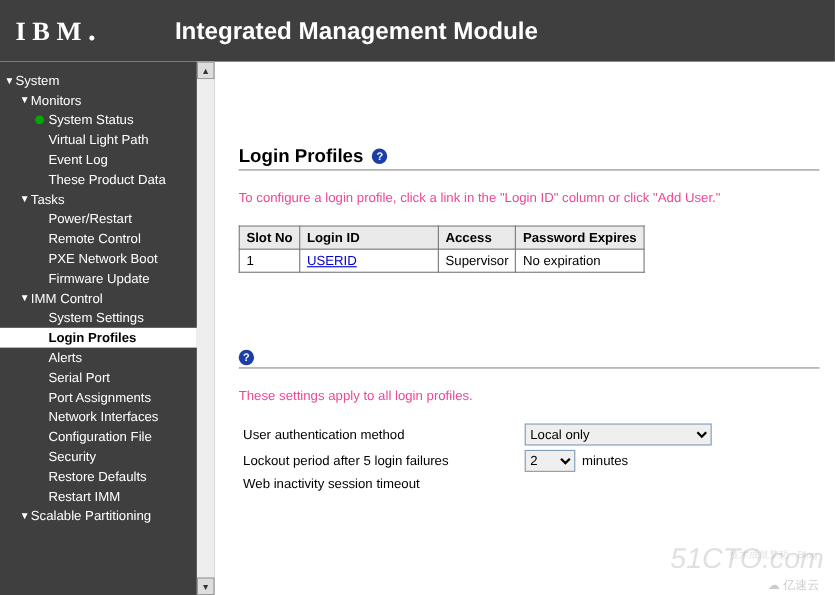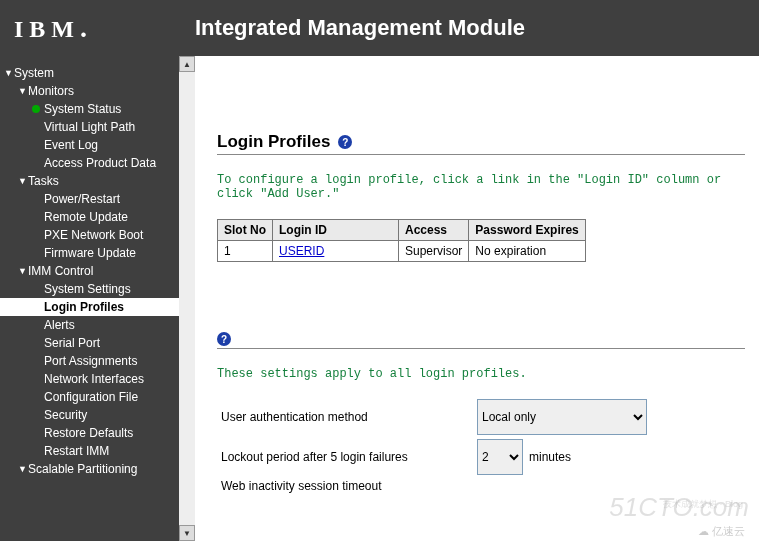--- a/index.html
+++ b/index.html
@@ -2,21 +2,21 @@
 <html><head>
 <meta charset="utf-8">
 <style>
 * { margin: 0; padding: 0; box-sizing: border-box; }
 body { font-family: Arial, sans-serif; font-size: 12px; background: #fff; color: #000; }
 .wrap { width: 759px; height: 541px; display: flex; flex-direction: column; overflow: hidden; }
 
 .header { height: 56px; background: #3f3f3f; color: #fff; display: flex; align-items: center; padding: 16px 14px; }
 .logo { font-family: Georgia, 'Times New Roman', serif; font-size: 24px; font-weight: bold; letter-spacing: 6px; display: flex; align-items: baseline; }
 .logo span.dots { font-size: 28px; letter-spacing: -2px; }
-.title { font-size: 22px; font-weight: bold; margin-left: 110px; }
+.title { font-size: 22px; font-weight: bold; margin-left: 74px; }
 
 .body { display: flex; flex: 1; overflow: hidden; }
 .sidebar-wrap { display: flex; background: #3f3f3f; }
 .sidebar { width: 179px; color: #fff; padding-top: 8px; font-family: Arial, sans-serif; font-size: 12px; }
 .scroll { width: 16px; background: #e8e8e8; display: flex; flex-direction: column; }
 .scroll-btn { height: 16px; background: #ddd; border: 1px solid #999; display:flex; align-items:center; justify-content:center; font-size:8px; color:#333; }
 .scroll-track { flex: 1; background: #eee; }
 
 .nav-item { display: flex; align-items: center; padding: 2px 4px; cursor: pointer; white-space: nowrap; }
 .nav-item .arrow { width: 10px; font-size: 9px; display: inline-block; }
@@ -25,30 +25,30 @@
 .lv1 { padding-left: 18px; }
 .lv2 { padding-left: 44px; }
 .lv2.status { padding-left: 30px; }
 .nav-item.active { background: #fff; color: #000; }
 .nav-item.active b { font-weight: bold; }
 
 .content { flex: 1; padding: 20px 14px 0 22px; overflow: hidden; position: relative; }
 .section-head { border-bottom: 1px solid #888; padding-bottom: 2px; margin-bottom: 18px; display: flex; align-items: center; gap: 8px; }
 .section-head h2 { font-weight: bold; font-size: 17px; color: #000; }
 .help { width: 14px; height: 14px; border-radius: 50%; background: #1c3ea8; color: #fff; font-size: 10px; display:flex; align-items:center; justify-content:center; font-weight: bold; }
-p.desc { margin-bottom: 18px; color: #15803d; font-family: Liberation Mono, monospace; }
+p.desc { margin-bottom: 18px; color: #ec4899; }
 
 table.profiles { border-collapse: collapse; margin-bottom: 40px; }
 table.profiles th, table.profiles td { border: 1px solid #777; padding: 3px 6px; text-align: left; font-size: 12px; }
 table.profiles th { background: #eaeaea; font-weight: bold; }
 table.profiles a { color: #0000cc; text-decoration: underline; }
 
 .settings-row { display: flex; align-items: center; margin: 4px 0; }
 .settings-row label { width: 260px; padding-left: 4px; }
-.settings-row select { border: 1px solid #7e9db9; font-size: 12px; height: 36px; }
+.settings-row select { border: 1px solid #7e9db9; font-size: 12px; height: 20px; }
 .sel-wide { width: 170px; }
 .sel-narrow { width: 46px; }
 .after { margin-left: 6px; }
 
 .watermark { position: absolute; right: 10px; bottom: 18px; opacity: .25; font-size: 26px; font-weight: normal; color: #888; font-style: italic; }
 .wm2 { position: absolute; right: 14px; bottom: 2px; opacity: .3; font-size: 11px; color: #555; }
 .wm-blog { position: absolute; right: 16px; bottom: 30px; opacity: .25; font-size: 9px; color: #888; }
 </style>
 </head>
 <body>
@@ -76,31 +76,31 @@
             <span class="dot"></span>
             <span>System Status</span>
           </div>
         <div class="nav-item lv2">
             <span>Virtual Light Path</span>
           </div>
         <div class="nav-item lv2">
             <span>Event Log</span>
           </div>
         <div class="nav-item lv2">
-            <span>Access Product Data</span>
+            <span>These Product Data</span>
           </div>
         <div class="nav-item lv1">
             <span class="arrow">▼</span>
             <span>Tasks</span>
           </div>
         <div class="nav-item lv2">
             <span>Power/Restart</span>
           </div>
         <div class="nav-item lv2">
-            <span>Remote Update</span>
+            <span>Remote Control</span>
           </div>
         <div class="nav-item lv2">
             <span>PXE Network Boot</span>
           </div>
         <div class="nav-item lv2">
             <span>Firmware Update</span>
           </div>
         <div class="nav-item lv1">
             <span class="arrow">▼</span>
             <span>IMM Control</span>

